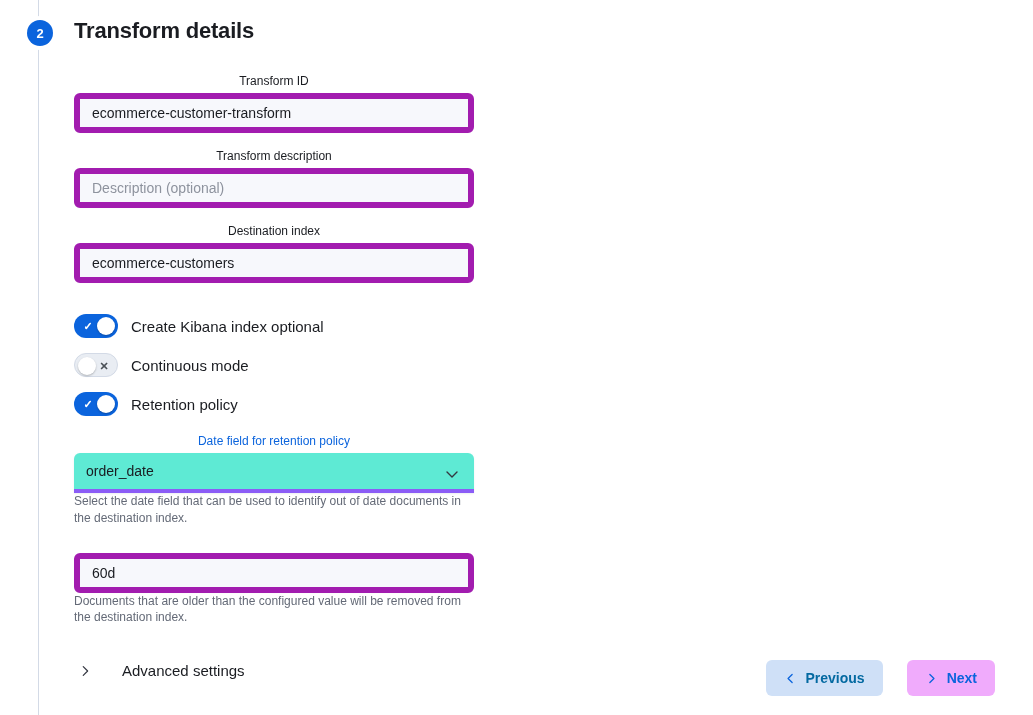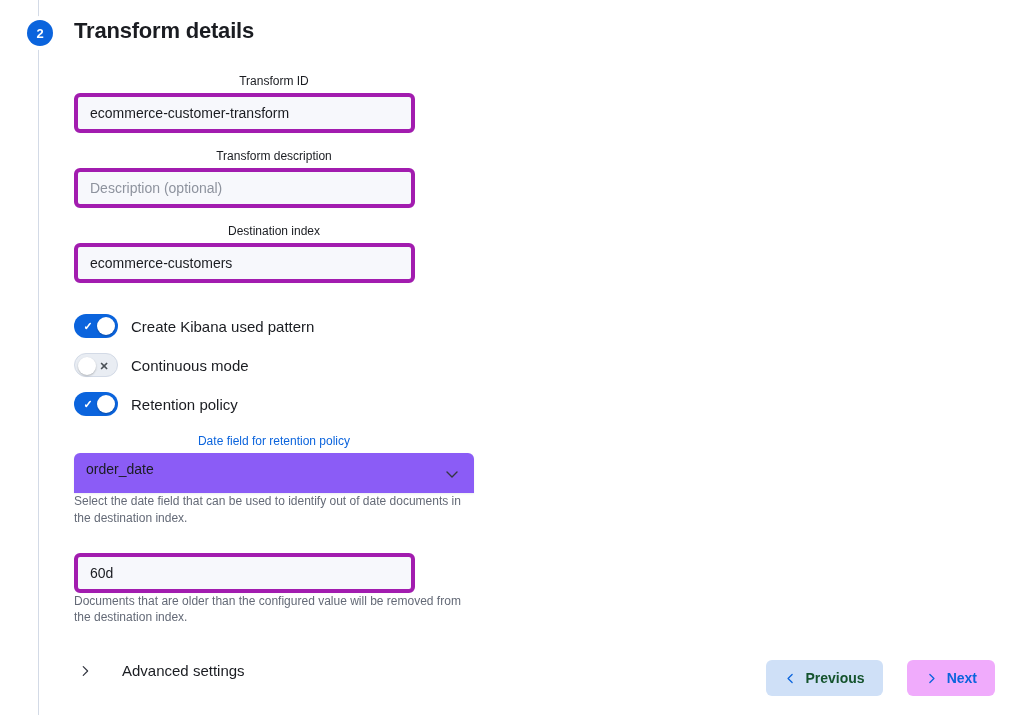--- a/index.html
+++ b/index.html
@@ -66,47 +66,47 @@
     font-weight: 400;
     color: #1a1c21;
     margin-bottom: 5px;
     display: block;
     text-align: center;
   }
   .field-label.accent {
     color: #0b64dd;
   }
   .text-input {
-    width: 341px;
+    width: 400px;
     box-sizing: border-box;
     height: 40px;
     background: #f7f8fc;
-    border: 4px solid #a21caf;
+    border: 6px solid #a21caf;
     border-radius: 6px;
     padding: 0 12px;
     font-size: 14px;
     color: #1a1c21;
     font-family: "Liberation Sans", sans-serif;
     outline: none;
     box-shadow: 0 1px 1px -1px rgba(152,162,179,0.2);
   }
   .text-input::placeholder {
     color: #8e939e;
   }
   .select-wrap {
     position: relative;
     width: 400px;
   }
   .select-input {
     width: 400px;
     box-sizing: border-box;
     height: 40px;
-    background: #8b5cf6;
+    background: #5eead4;
     border: none;
-    border-bottom: 8px solid #8b5cf6;
+    border-bottom: 4px solid #8b5cf6;
     border-radius: 6px 6px 0 0;
     padding: 0 12px;
     font-size: 14px;
     color: #1a1c21;
     font-family: "Liberation Sans", sans-serif;
     outline: none;
     box-shadow: 0 1px 2px rgba(152,162,179,0.18);
     display: flex;
     align-items: center;
   }
@@ -208,21 +208,21 @@
     align-items: center;
     gap: 9px;
     padding: 0 18px;
     font-size: 14px;
     font-weight: 600;
     font-family: "Liberation Sans", sans-serif;
     cursor: pointer;
   }
   .btn-previous {
     background: #cfe0f7;
-    color: #14532d;
+    color: #0369a1;
     text-align: right;
   }
   .btn-next {
     background: #f0abfc;
     color: #0b64dd;
   }
   .chev-svg { display: block; }
 </style>
 </head>
 <body>
@@ -252,21 +252,21 @@
       <input class="text-input" type="text" value="ecommerce-customers" style="">
     </div>
 
     <div class="spacer-lg"></div>
 
     <div class="switch-row">
       <div class="switch on">
         <span class="glyph">✓</span>
         <span class="knob"></span>
       </div>
-      <span class="switch-label">Create Kibana used pattern</span>
+      <span class="switch-label">Create Kibana index optional</span>
     </div>
 
     <div class="switch-row">
       <div class="switch off">
         <span class="glyph">✕</span>
         <span class="knob"></span>
       </div>
       <span class="switch-label">Continuous mode</span>
     </div>
 

